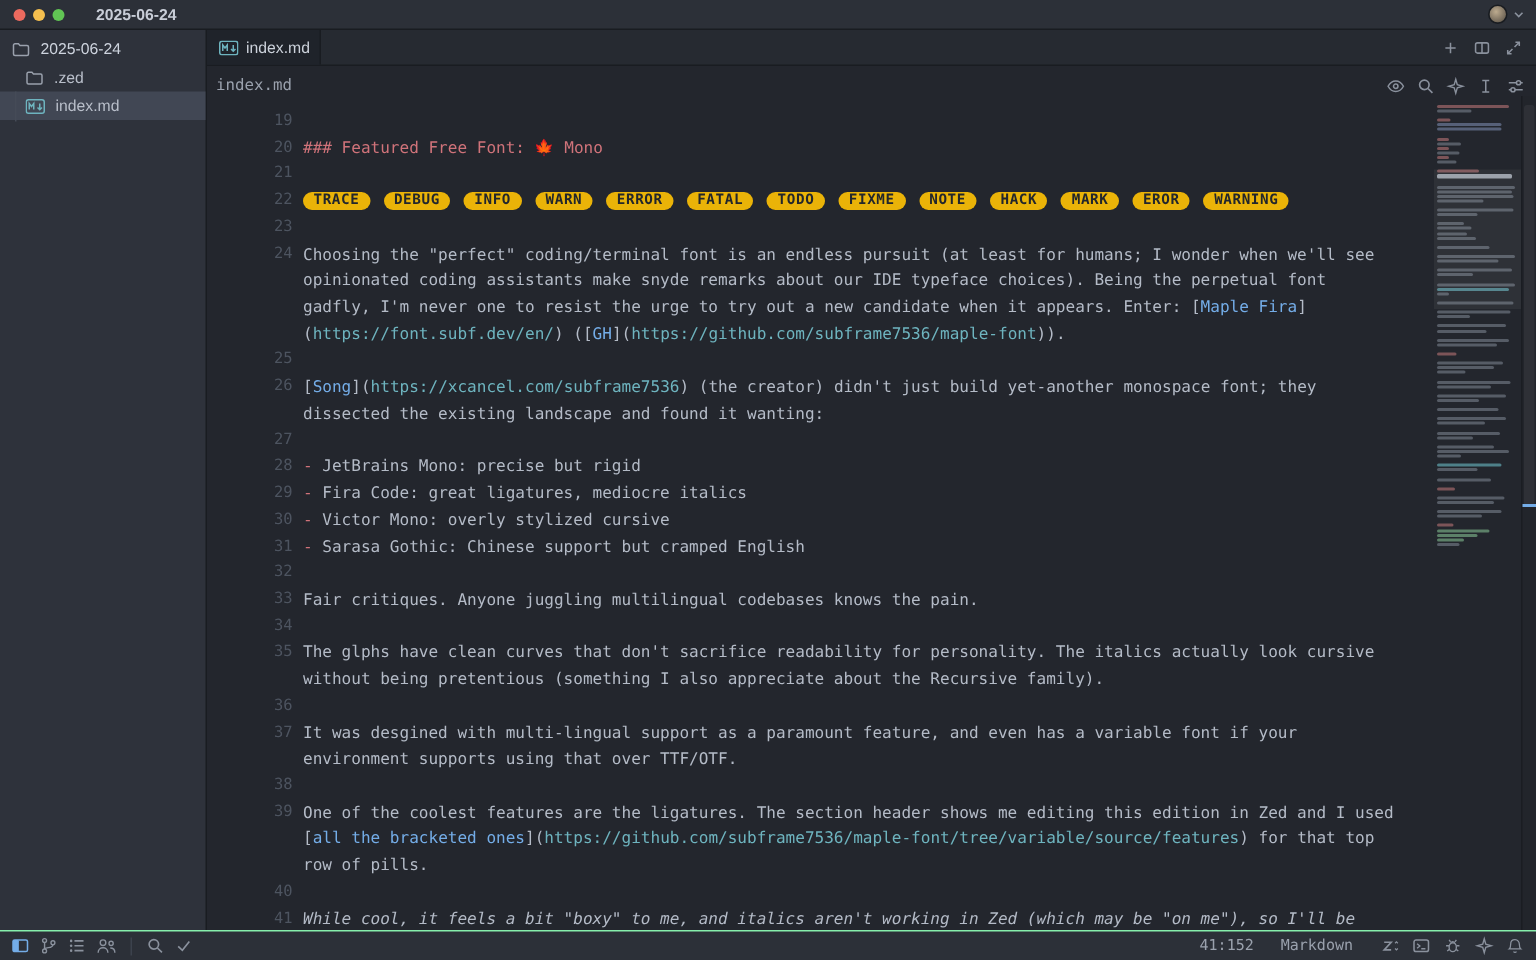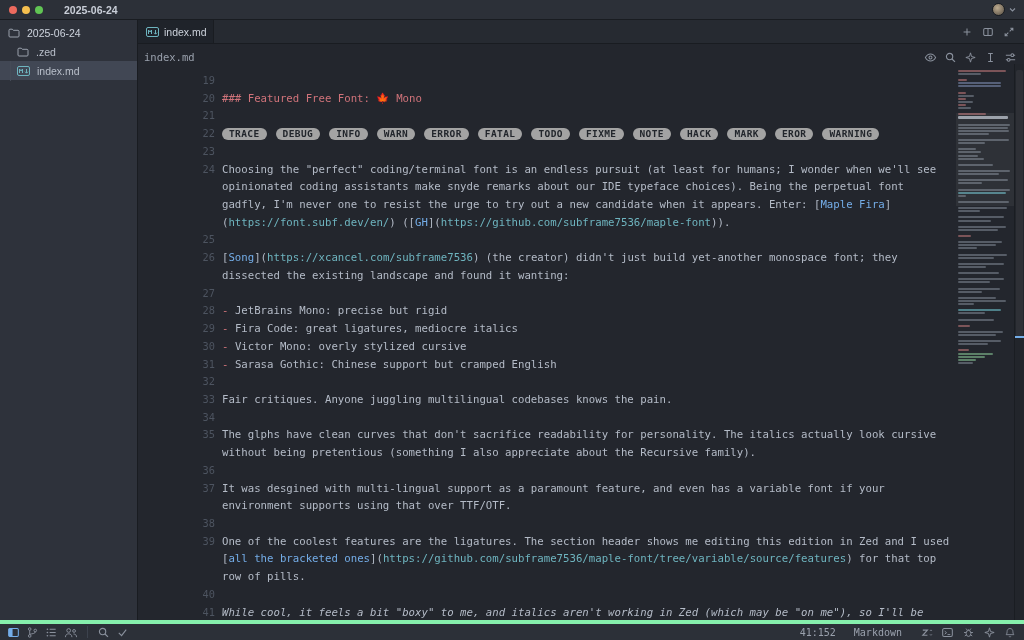--- a/index.html
+++ b/index.html
@@ -44,42 +44,42 @@
              background:#23262d; display:flex; align-items:center; }
   .breadcrumb { margin-left:6px; font-family:"DejaVu Sans Mono", monospace;
                 font-size:10.5px; color:#9aa1ad; }
   .toolbar-actions { margin-left:auto; display:flex; align-items:center; gap:7px; padding-right:7px; }
 
   
   .editor { position:absolute; left:138px; top:70px; right:68px; bottom:20px;
             overflow:hidden; padding-top:2px; }
   .erow { display:flex; height:17.72px; line-height:17.72px;
           font-family:"DejaVu Sans Mono", monospace; font-size:10.7px; }
-  .ln { width:57px; text-align:right; color:#4d5460; font-size:10.3px; flex:none;margin-left:20px; }
+  .ln { width:57px; text-align:right; color:#4d5460; font-size:10.3px; flex:none; }
   .ctext { margin-left:7px; white-space:pre; }
   .pill { display:inline-block; font-weight:bold; font-size:9.5px; line-height:12.5px;
-          background:#a3a3a3; color:#22262c; border-radius:8px; padding:0 7px;
+          background:#eab308; color:#22262c; border-radius:8px; padding:0 7px;
           margin-right:9px; letter-spacing:.4px; vertical-align:middle; }
 
   
   .minimap { position:absolute; left:956px; top:64px; width:58px; bottom:20px; }
   .minimap-content { position:absolute; left:2px; right:2px; top:6px; }
   .mrow { height:2px; margin-bottom:1.1px; border-radius:1px; }
   .mrow.mband { height:3px; }
   .mm-view { position:absolute; left:0; right:0; top:49px; height:93px;
              background:rgba(255,255,255,.05); }
   .scrollbar { position:absolute; left:1014px; top:64px; width:10px; bottom:20px;
                background:#22252b; border-left:1px solid #1a1d22; }
   .sb-thumb { position:absolute; left:1px; right:1px; top:6px; height:268px;
               background:rgba(255,255,255,.055); border-radius:2px; }
   .sb-cursor-mark { position:absolute; left:0; right:0; top:272px; height:2px; background:#74ade8; }
 
   
   .statusbar { position:absolute; left:0; bottom:0; width:1024px; height:20px;
-               background:#2c3038; border-top:4px solid #86efac;
+               background:#2c3038; border-top:1px solid #86efac;
                display:flex; align-items:center; font-size:10.5px; }
   .status-left { display:flex; align-items:center; gap:6px; margin-left:7px; }
   .status-right { margin-left:auto; display:flex; align-items:center; gap:8px; margin-right:8px; }
   .status-sep { width:1px; height:12px; background:#3c424d; margin:0 3px; }
   .status-text { color:#9aa1ad; font-family:"DejaVu Sans Mono", monospace; font-size:10px; }
   .status-lang { margin-left:10px; }
 </style>
 </head>
 <body>
 

